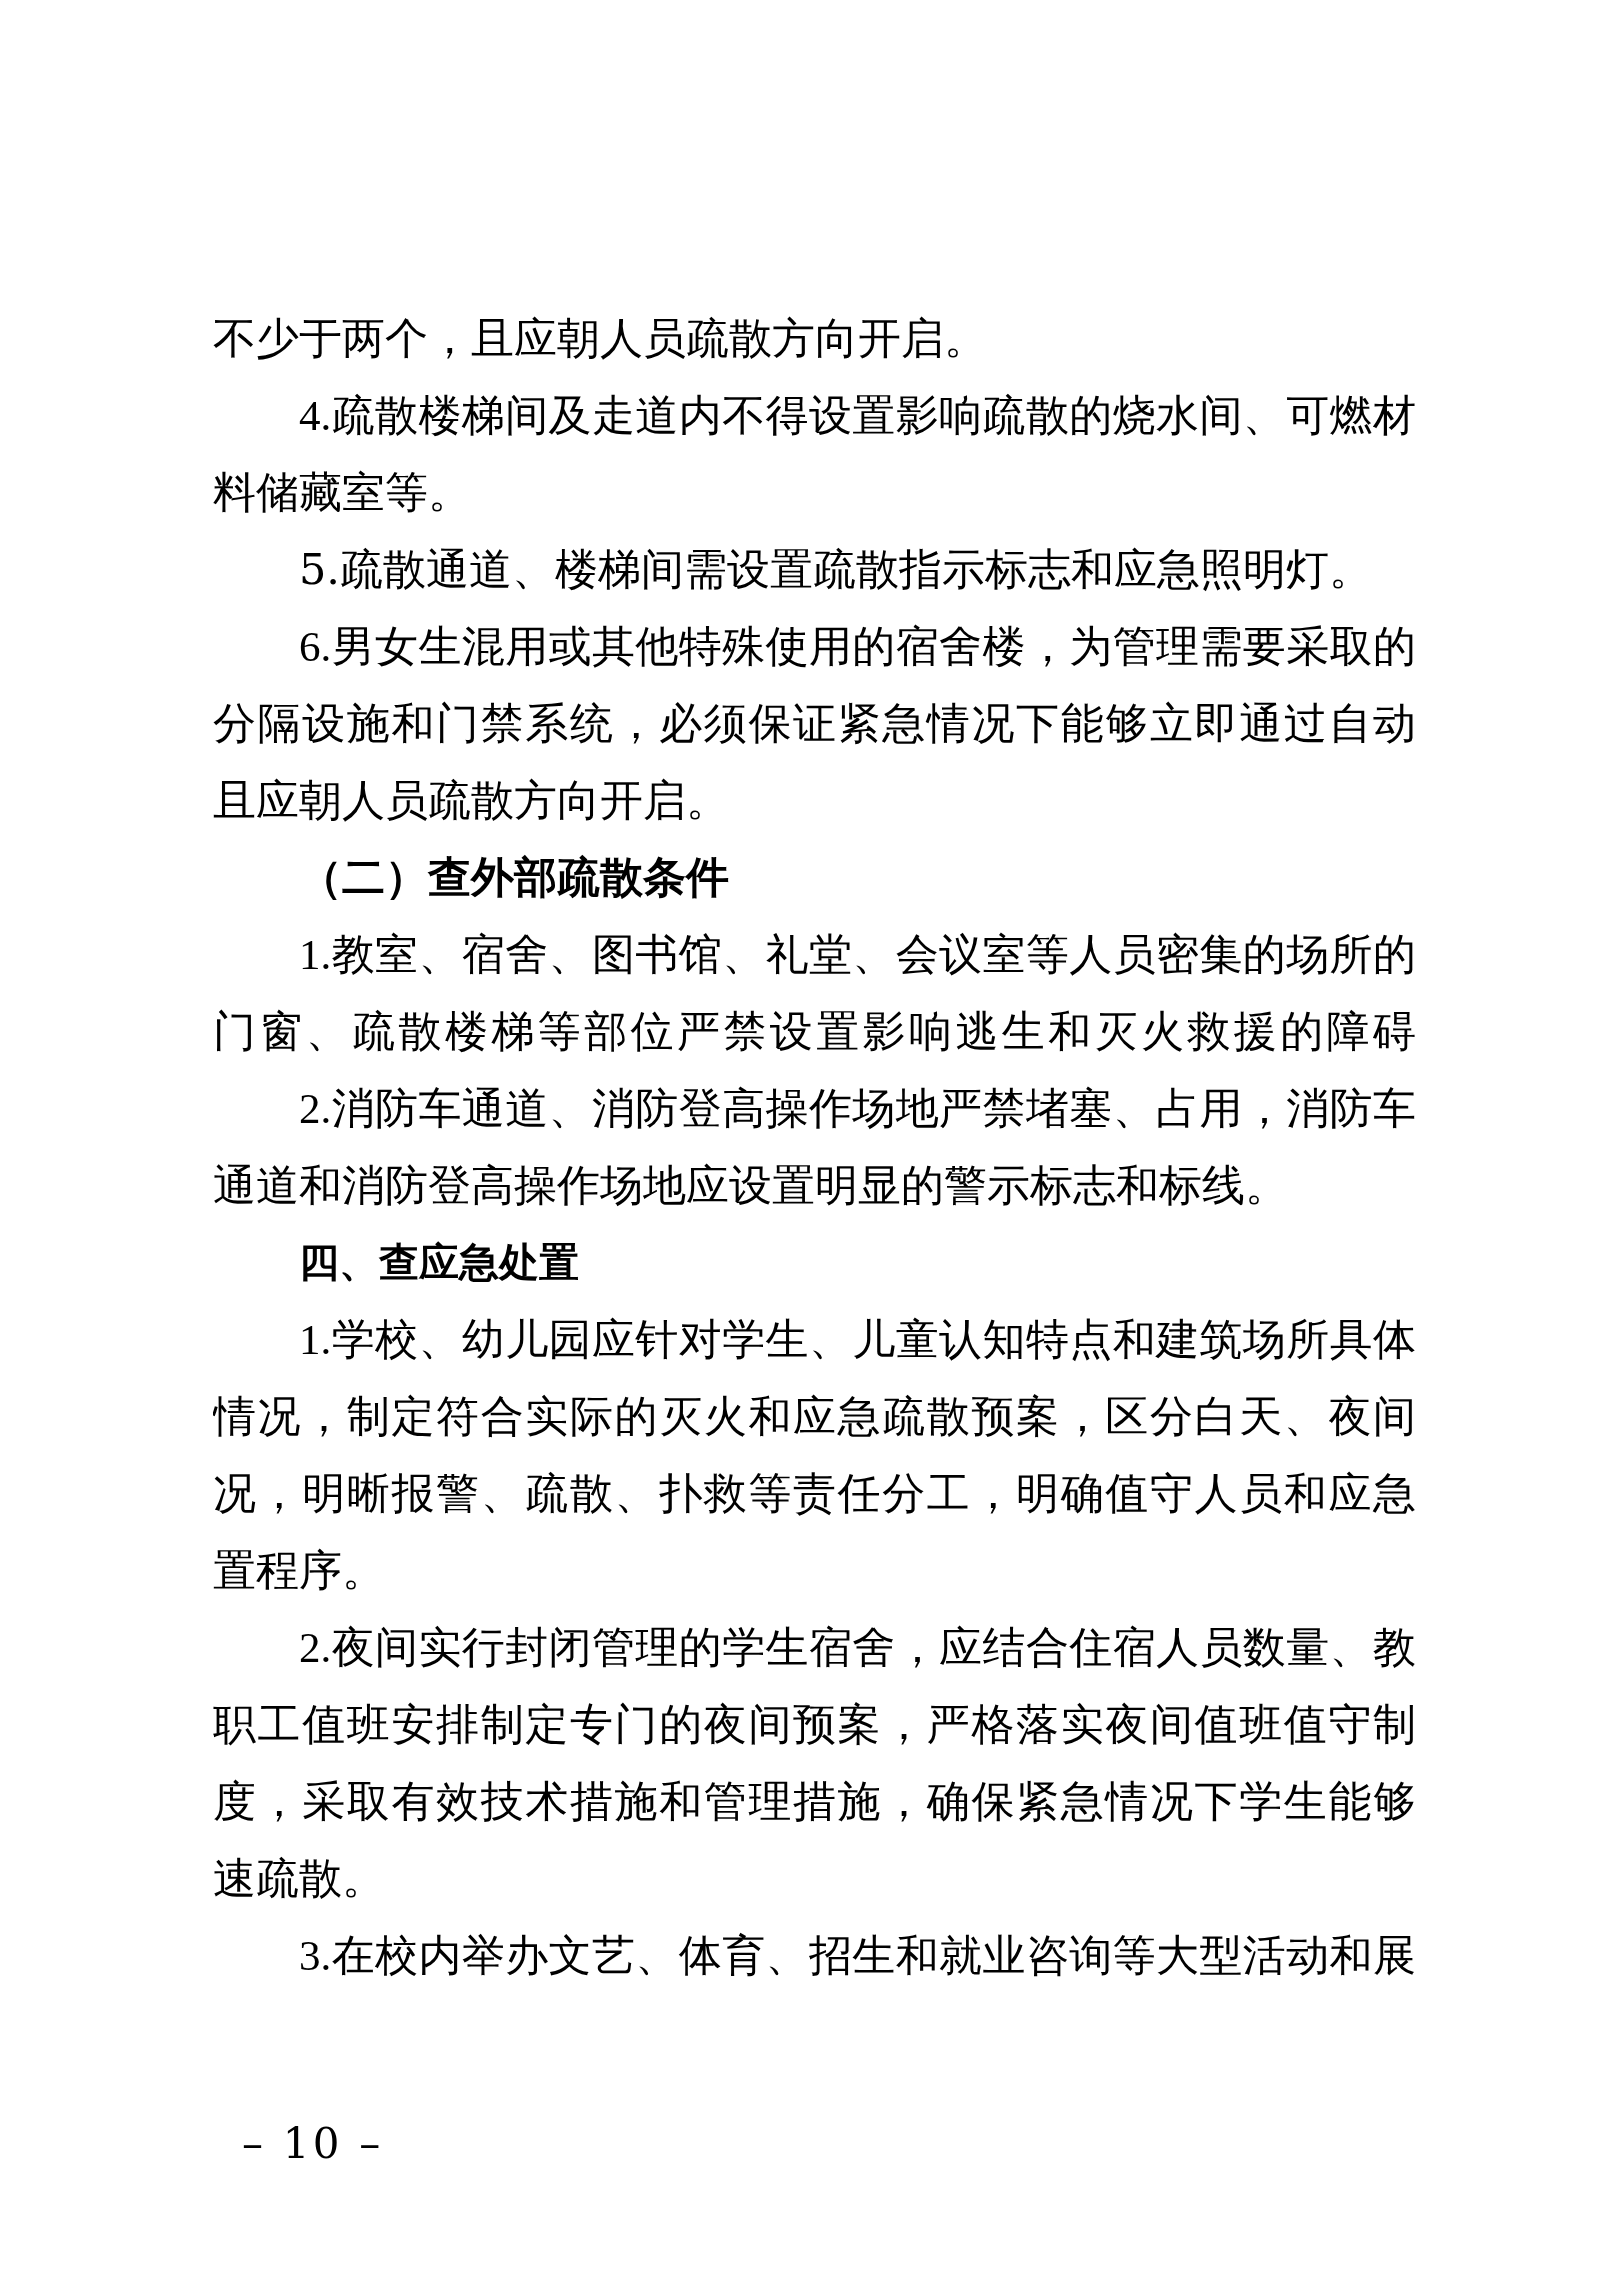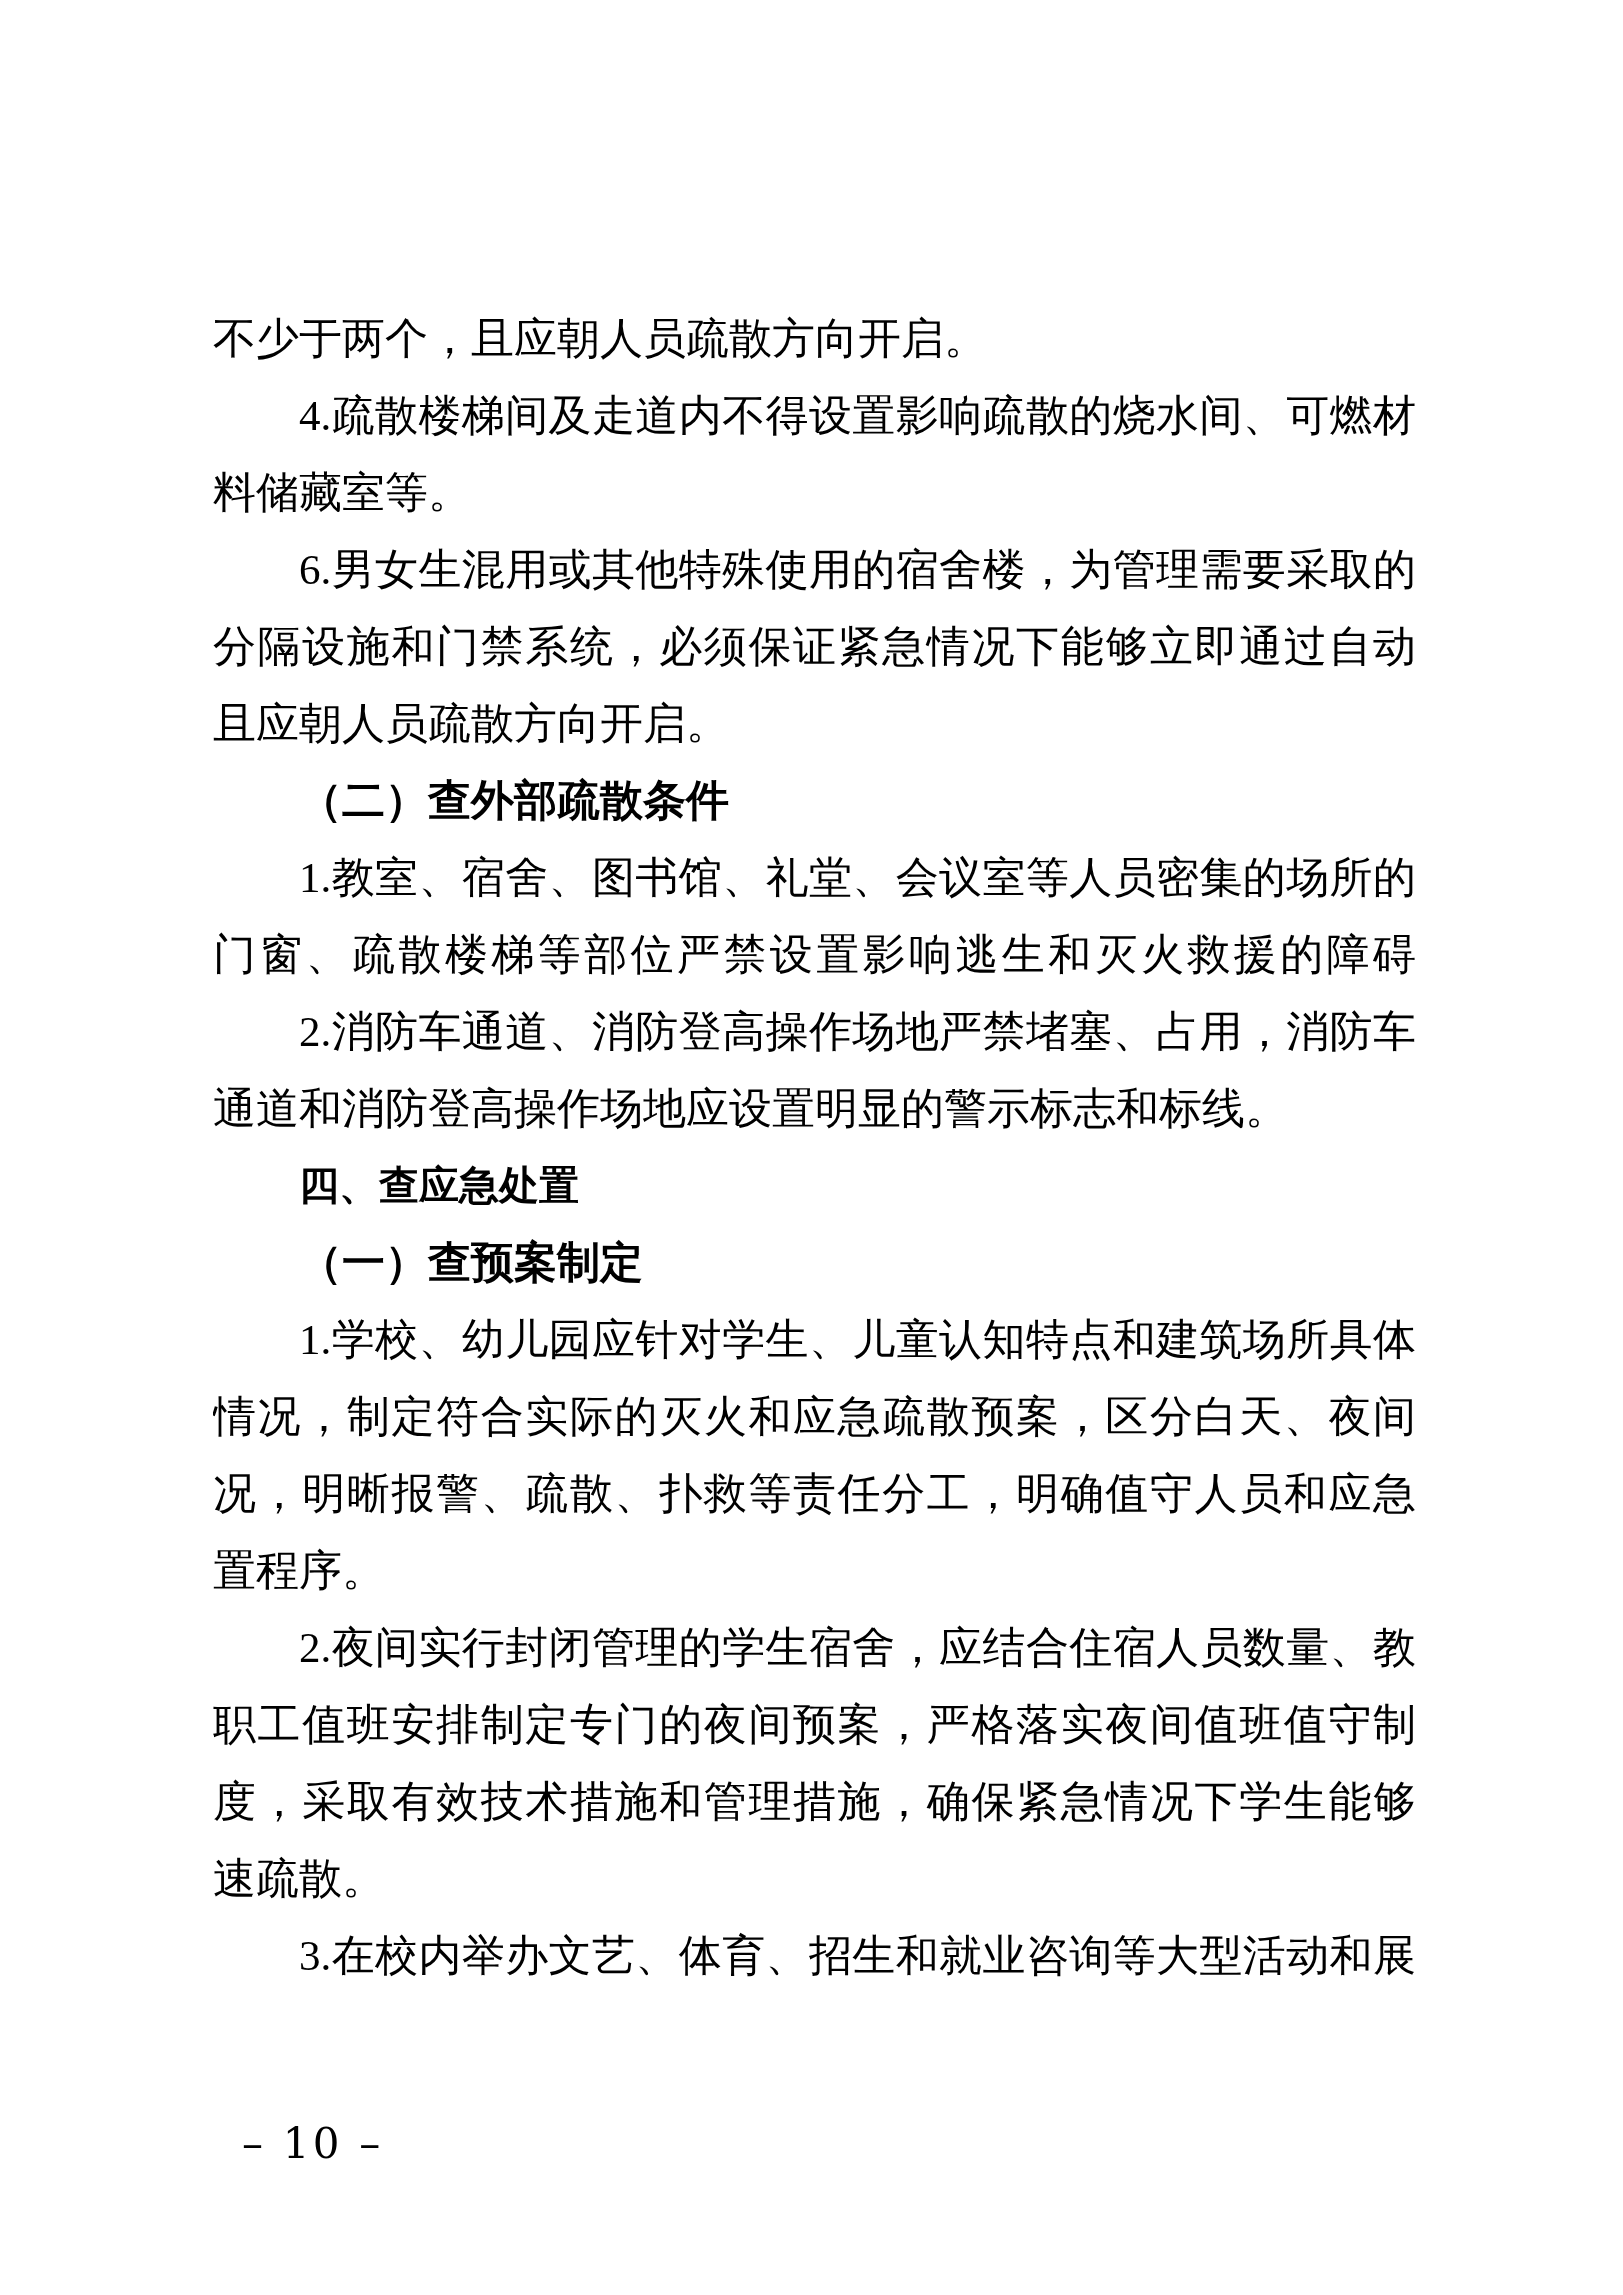--- a/index.html
+++ b/index.html
@@ -54,30 +54,30 @@
   }
 </style>
 </head>
 <body>
 
 <div class="page">
   <div class="content">
     <div class="line">不少于两个，且应朝人员疏散方向开启。</div>
     <div class="line indent fill">4.疏散楼梯间及走道内不得设置影响疏散的烧水间、可燃材</div>
     <div class="line">料储藏室等。</div>
+    <div class="line indent">5.疏散通道、楼梯间需设置疏散指示标志和应急照明灯。</div>
     <div class="line indent fill">6.男女生混用或其他特殊使用的宿舍楼，为管理需要采取的</div>
     <div class="line fill">分隔设施和门禁系统，必须保证紧急情况下能够立即通过自动和</div>
     <div class="line">且应朝人员疏散方向开启。</div>
     <div class="line indent kai">（二）查外部疏散条件</div>
     <div class="line indent fill">1.教室、宿舍、图书馆、礼堂、会议室等人员密集的场所的</div>
     <div class="line fill">门窗、疏散楼梯等部位严禁设置影响逃生和灭火救援的障碍物。</div>
     <div class="line indent fill">2.消防车通道、消防登高操作场地严禁堵塞、占用，消防车</div>
     <div class="line">通道和消防登高操作场地应设置明显的警示标志和标线。</div>
     <div class="line indent hei">四、查应急处置</div>
-    <div class="line indent kai">（一）查预案制定</div>
     <div class="line indent fill">1.学校、幼儿园应针对学生、儿童认知特点和建筑场所具体</div>
     <div class="line fill">情况，制定符合实际的灭火和应急疏散预案，区分白天、夜间情</div>
     <div class="line fill">况，明晰报警、疏散、扑救等责任分工，明确值守人员和应急处</div>
     <div class="line">置程序。</div>
     <div class="line indent fill">2.夜间实行封闭管理的学生宿舍，应结合住宿人员数量、教</div>
     <div class="line fill">职工值班安排制定专门的夜间预案，严格落实夜间值班值守制</div>
     <div class="line fill">度，采取有效技术措施和管理措施，确保紧急情况下学生能够快</div>
     <div class="line">速疏散。</div>
     <div class="line indent fill">3.在校内举办文艺、体育、招生和就业咨询等大型活动和展</div>
   </div>

